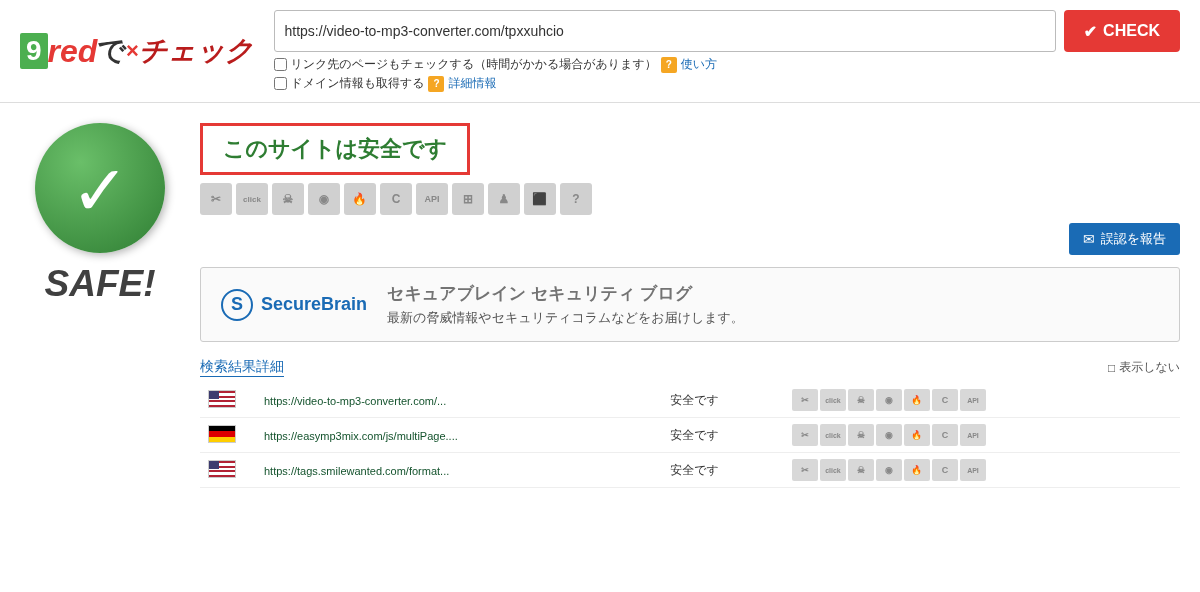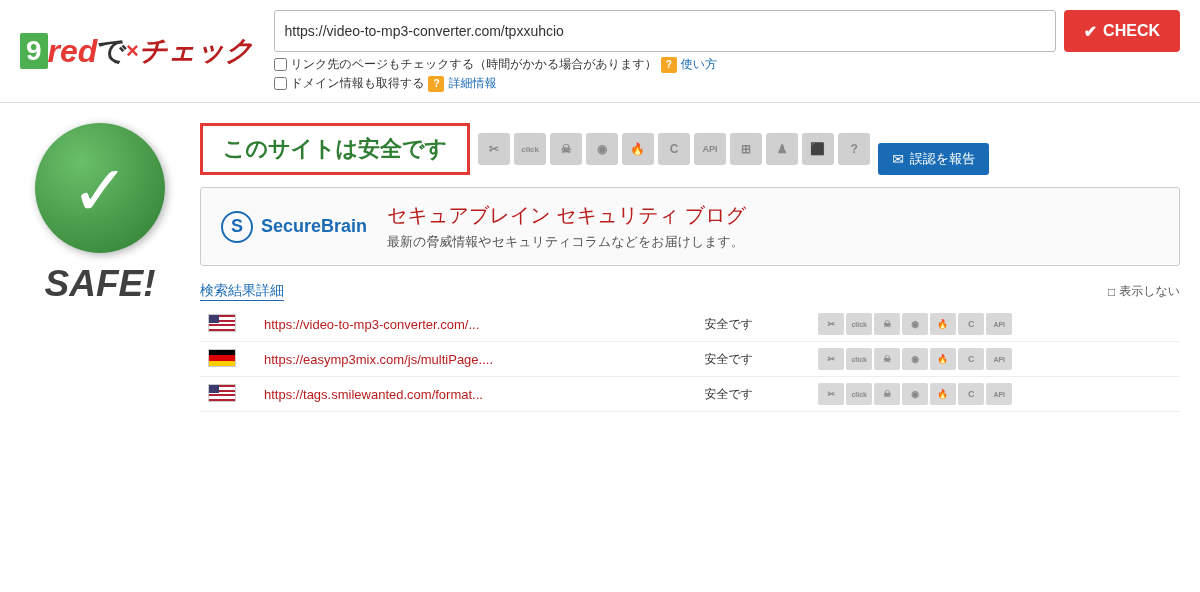--- a/index.html
+++ b/index.html
@@ -201,21 +201,21 @@
       justify-content: center;
       color: #999;
       font-size: 13px;
       background: #f5f5f5;
       flex-shrink: 0;
     }
 
     .site-info-area {
       flex: 1;
       display: flex;
-      flex-direction: row;
+      flex-direction: column;
       gap: 8px;
     }
 
     .safe-banner {
       border: 3px solid #e53935;
       padding: 8px 20px;
       display: inline-block;
       align-self: flex-start;
     }
 
@@ -297,23 +297,23 @@
       color: #1a6bb5;
     }
 
     .sb-text-area {
       display: flex;
       flex-direction: column;
       gap: 4px;
     }
 
     .sb-title {
-      color: #b91c1c;
-      font-size: 20px;
-      font-weight: normal;
+      color: #737373;
+      font-size: 17px;
+      font-weight: bold;
     }
 
     .sb-subtitle {
       color: #555;
       font-size: 13px;
     }
 
     
     .results-section {
       margin-top: 4px;
@@ -392,23 +392,23 @@
       background: linear-gradient(
         to bottom,
         #000 0%, #000 33.3%,
         #dd0000 33.3%, #dd0000 66.6%,
         #ffce00 66.6%, #ffce00 100%
       );
       border: 1px solid #ccc;
     }
 
     .site-link {
-      color: #b91c1c;
+      color: #14532d;
       text-decoration: none;
-      font-size: 13px;
+      font-size: 11px;
       padding-left: 12px;
     }
 
     .safe-text {
       color: #333;
       font-size: 12px;
       white-space: nowrap;
     }
 
     .mini-icons {

